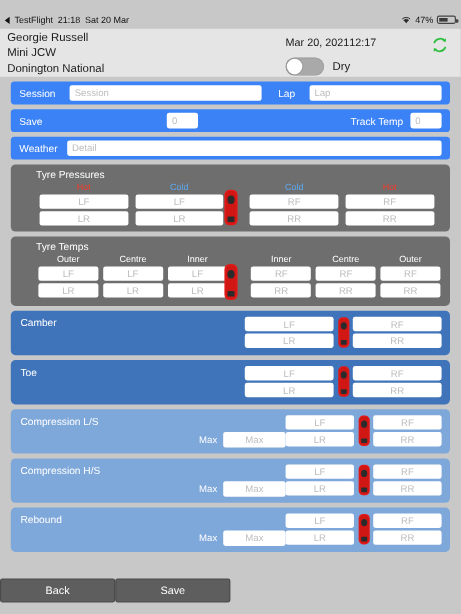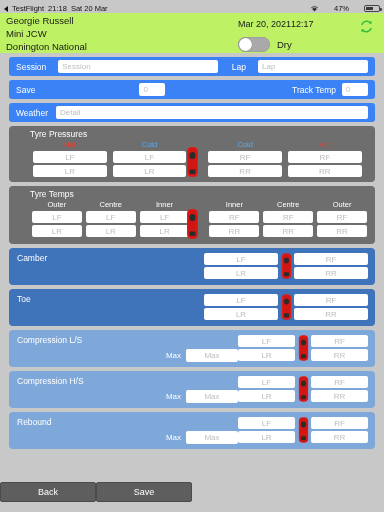--- a/index.html
+++ b/index.html
@@ -7,54 +7,54 @@
     width: 384px; height: 512px;
     font-family: "Liberation Sans", sans-serif;
     background: #c8c8c8;
     overflow: hidden;
   }
 
   
   .statusbar {
     height: 13px; width: 100%;
     background: #c8c8c8;
-    display: flex; align-items: flex-end;
-    padding: 0 4px;
+    display: flex; align-items: flex-start;
+    padding: 12px 4px;
     font-size: 7.5px; color: #111;
   }
   .sb-left { display: flex; align-items: center; gap: 4px; }
   .sb-tri {
     width: 0; height: 0;
     border-top: 3px solid transparent;
     border-bottom: 3px solid transparent;
     border-right: 4px solid #111;
   }
   .sb-spacer { flex: 1; }
-  .sb-right { display: flex; align-items: center; gap: 15px; }
+  .sb-right { display: flex; align-items: center; gap: 3px; }
   .wifi-ico { width: 9px; height: 7px; display: block; }
   .batt {
     width: 16px; height: 7px;
     border: 1px solid #444; border-radius: 2px;
     position: relative; display: inline-block;
   }
   .batt::after {
     content: ""; position: absolute;
     right: -2.5px; top: 2px;
     width: 1.5px; height: 3px;
     background: #444; border-radius: 0 1px 1px 0;
   }
   .batt i {
     position: absolute; left: 1px; top: 1px; bottom: 1px;
     width: 47%; background: #3a3a3a; display: block;
   }
 
   
   .header {
     height: 40px; width: 100%;
-    background: #bef264;
+    background: #e5e5e5;
     display: flex; align-items: flex-start;
     padding: 1px 6px 0 6px;
     position: relative;
   }
   .hdr-left { display: flex; flex-direction: column; gap: 0px; }
   .hdr-left div { font-size: 9.5px; color: #1a1a1a; line-height: 13px; }
   .hdr-mid {
     position: absolute; left: 238px; top: 6px;
     display: flex; flex-direction: row;
   }

